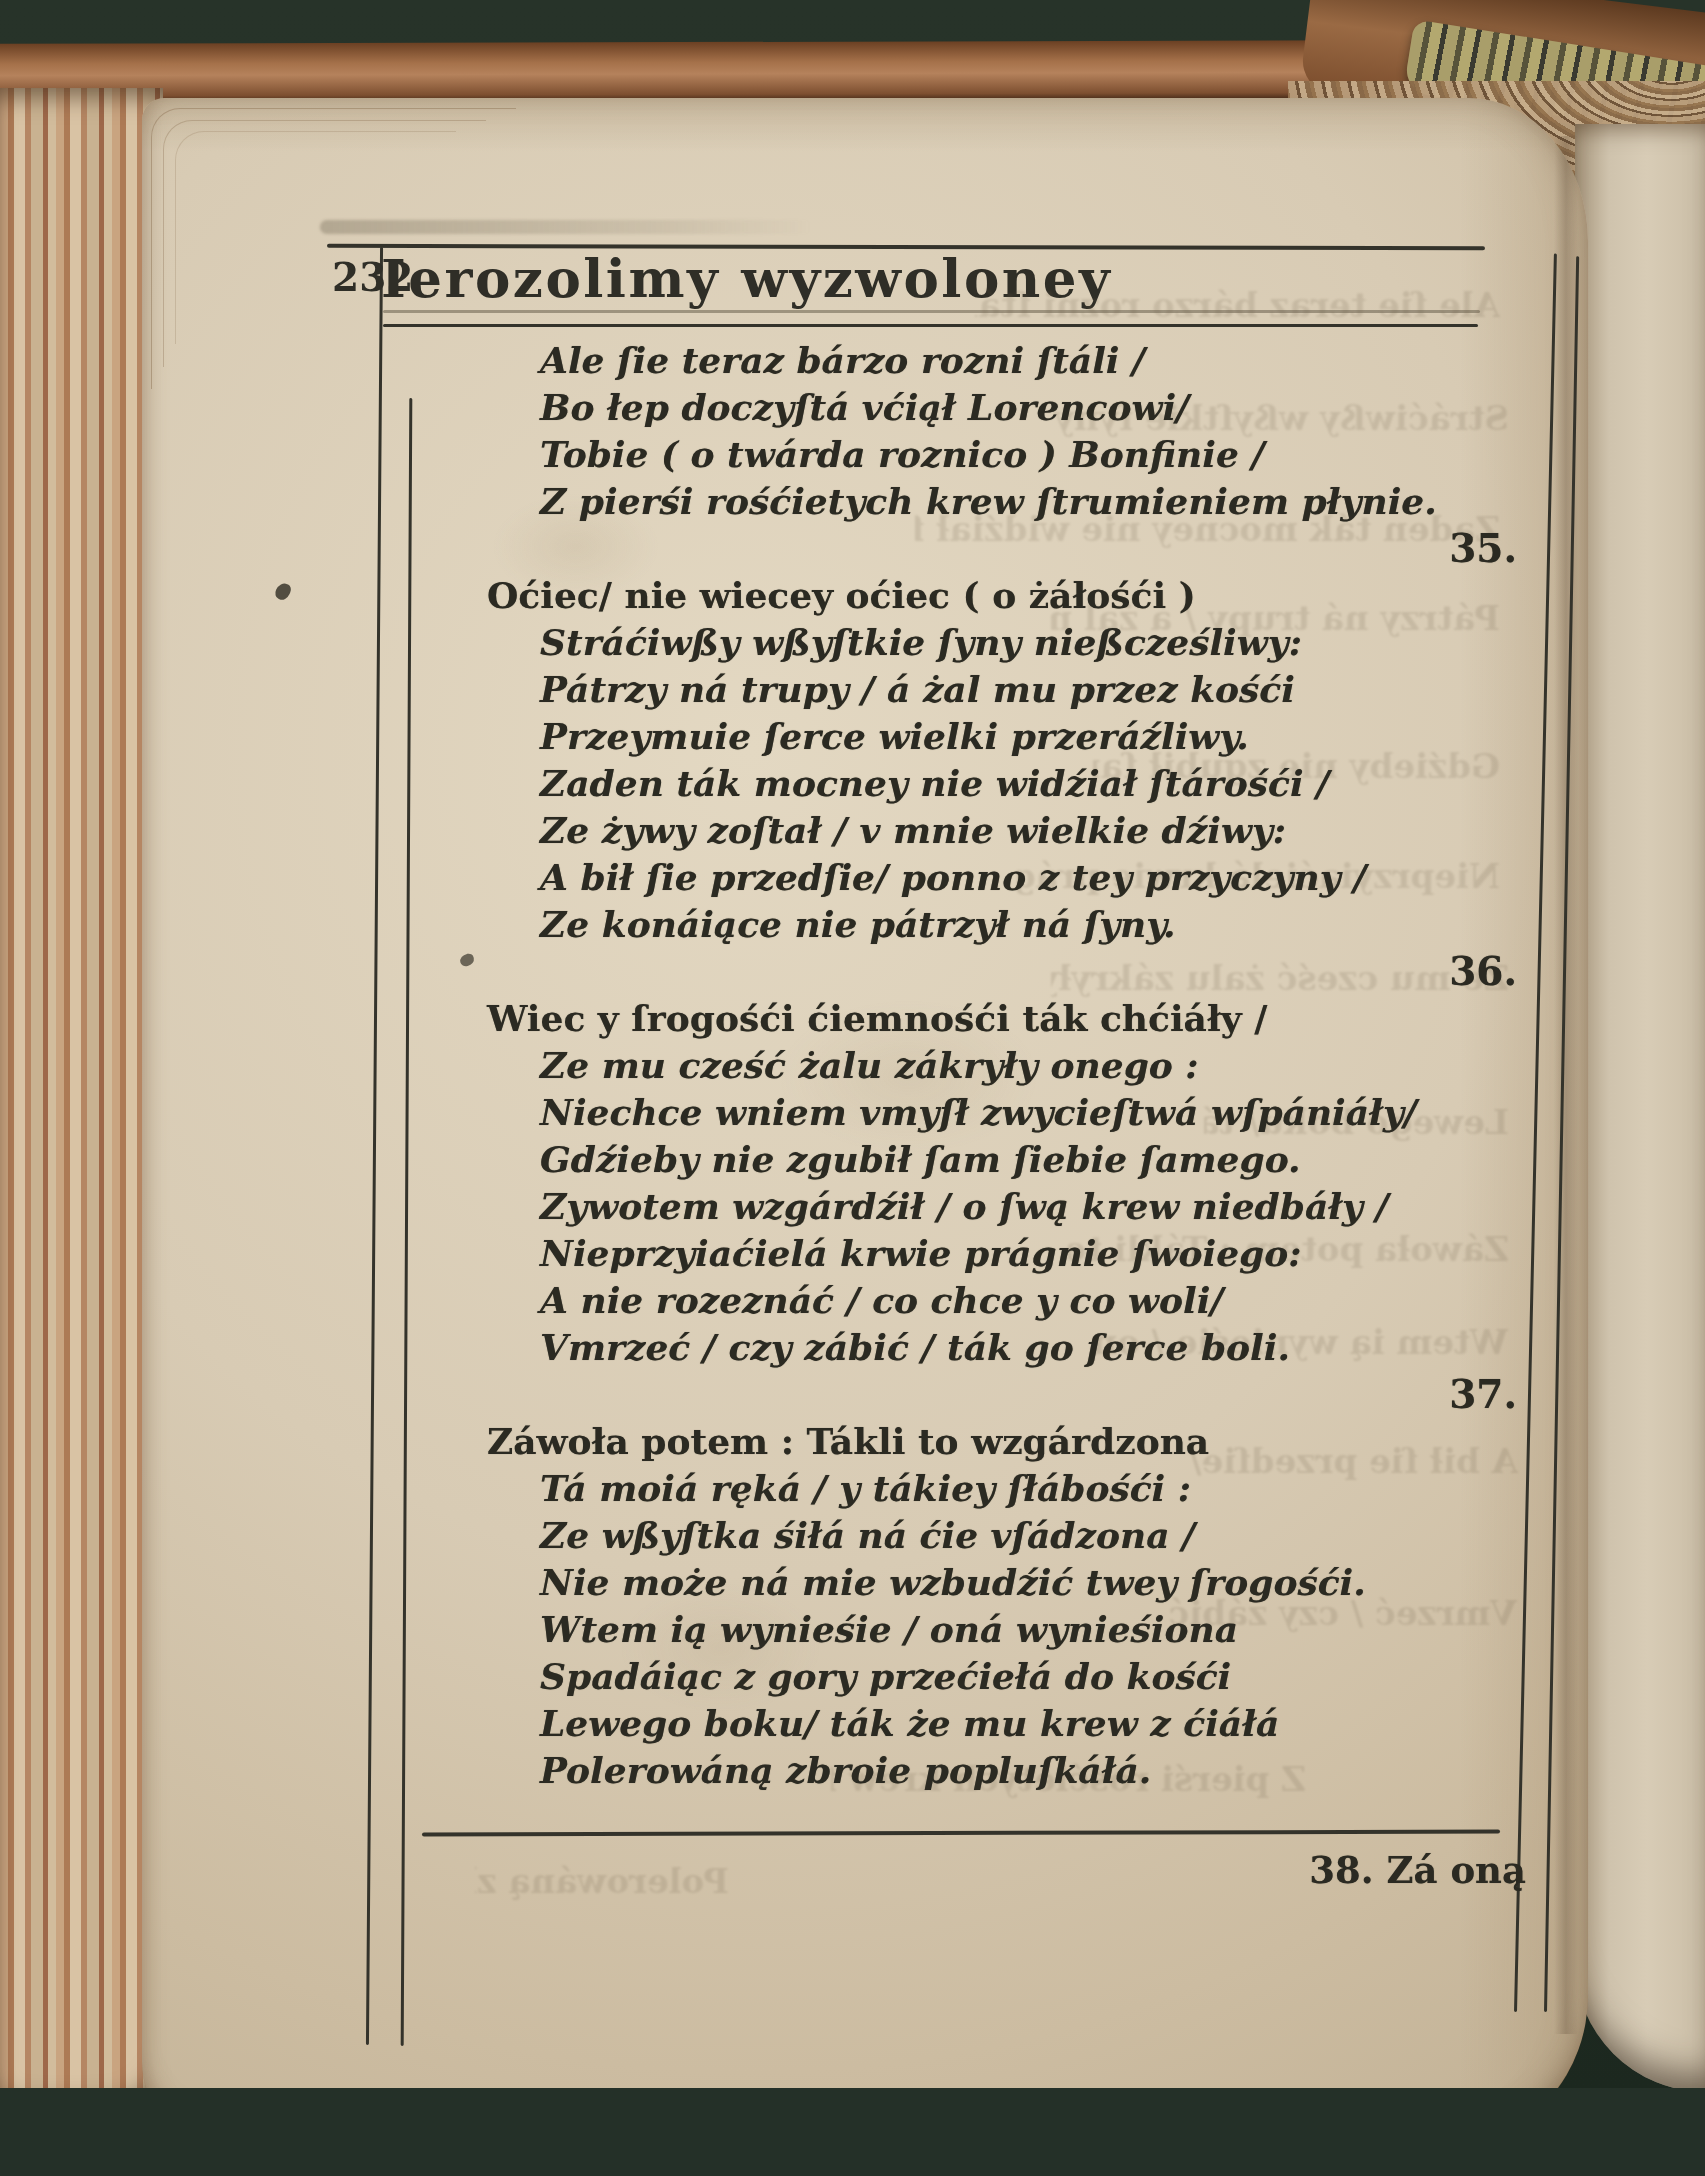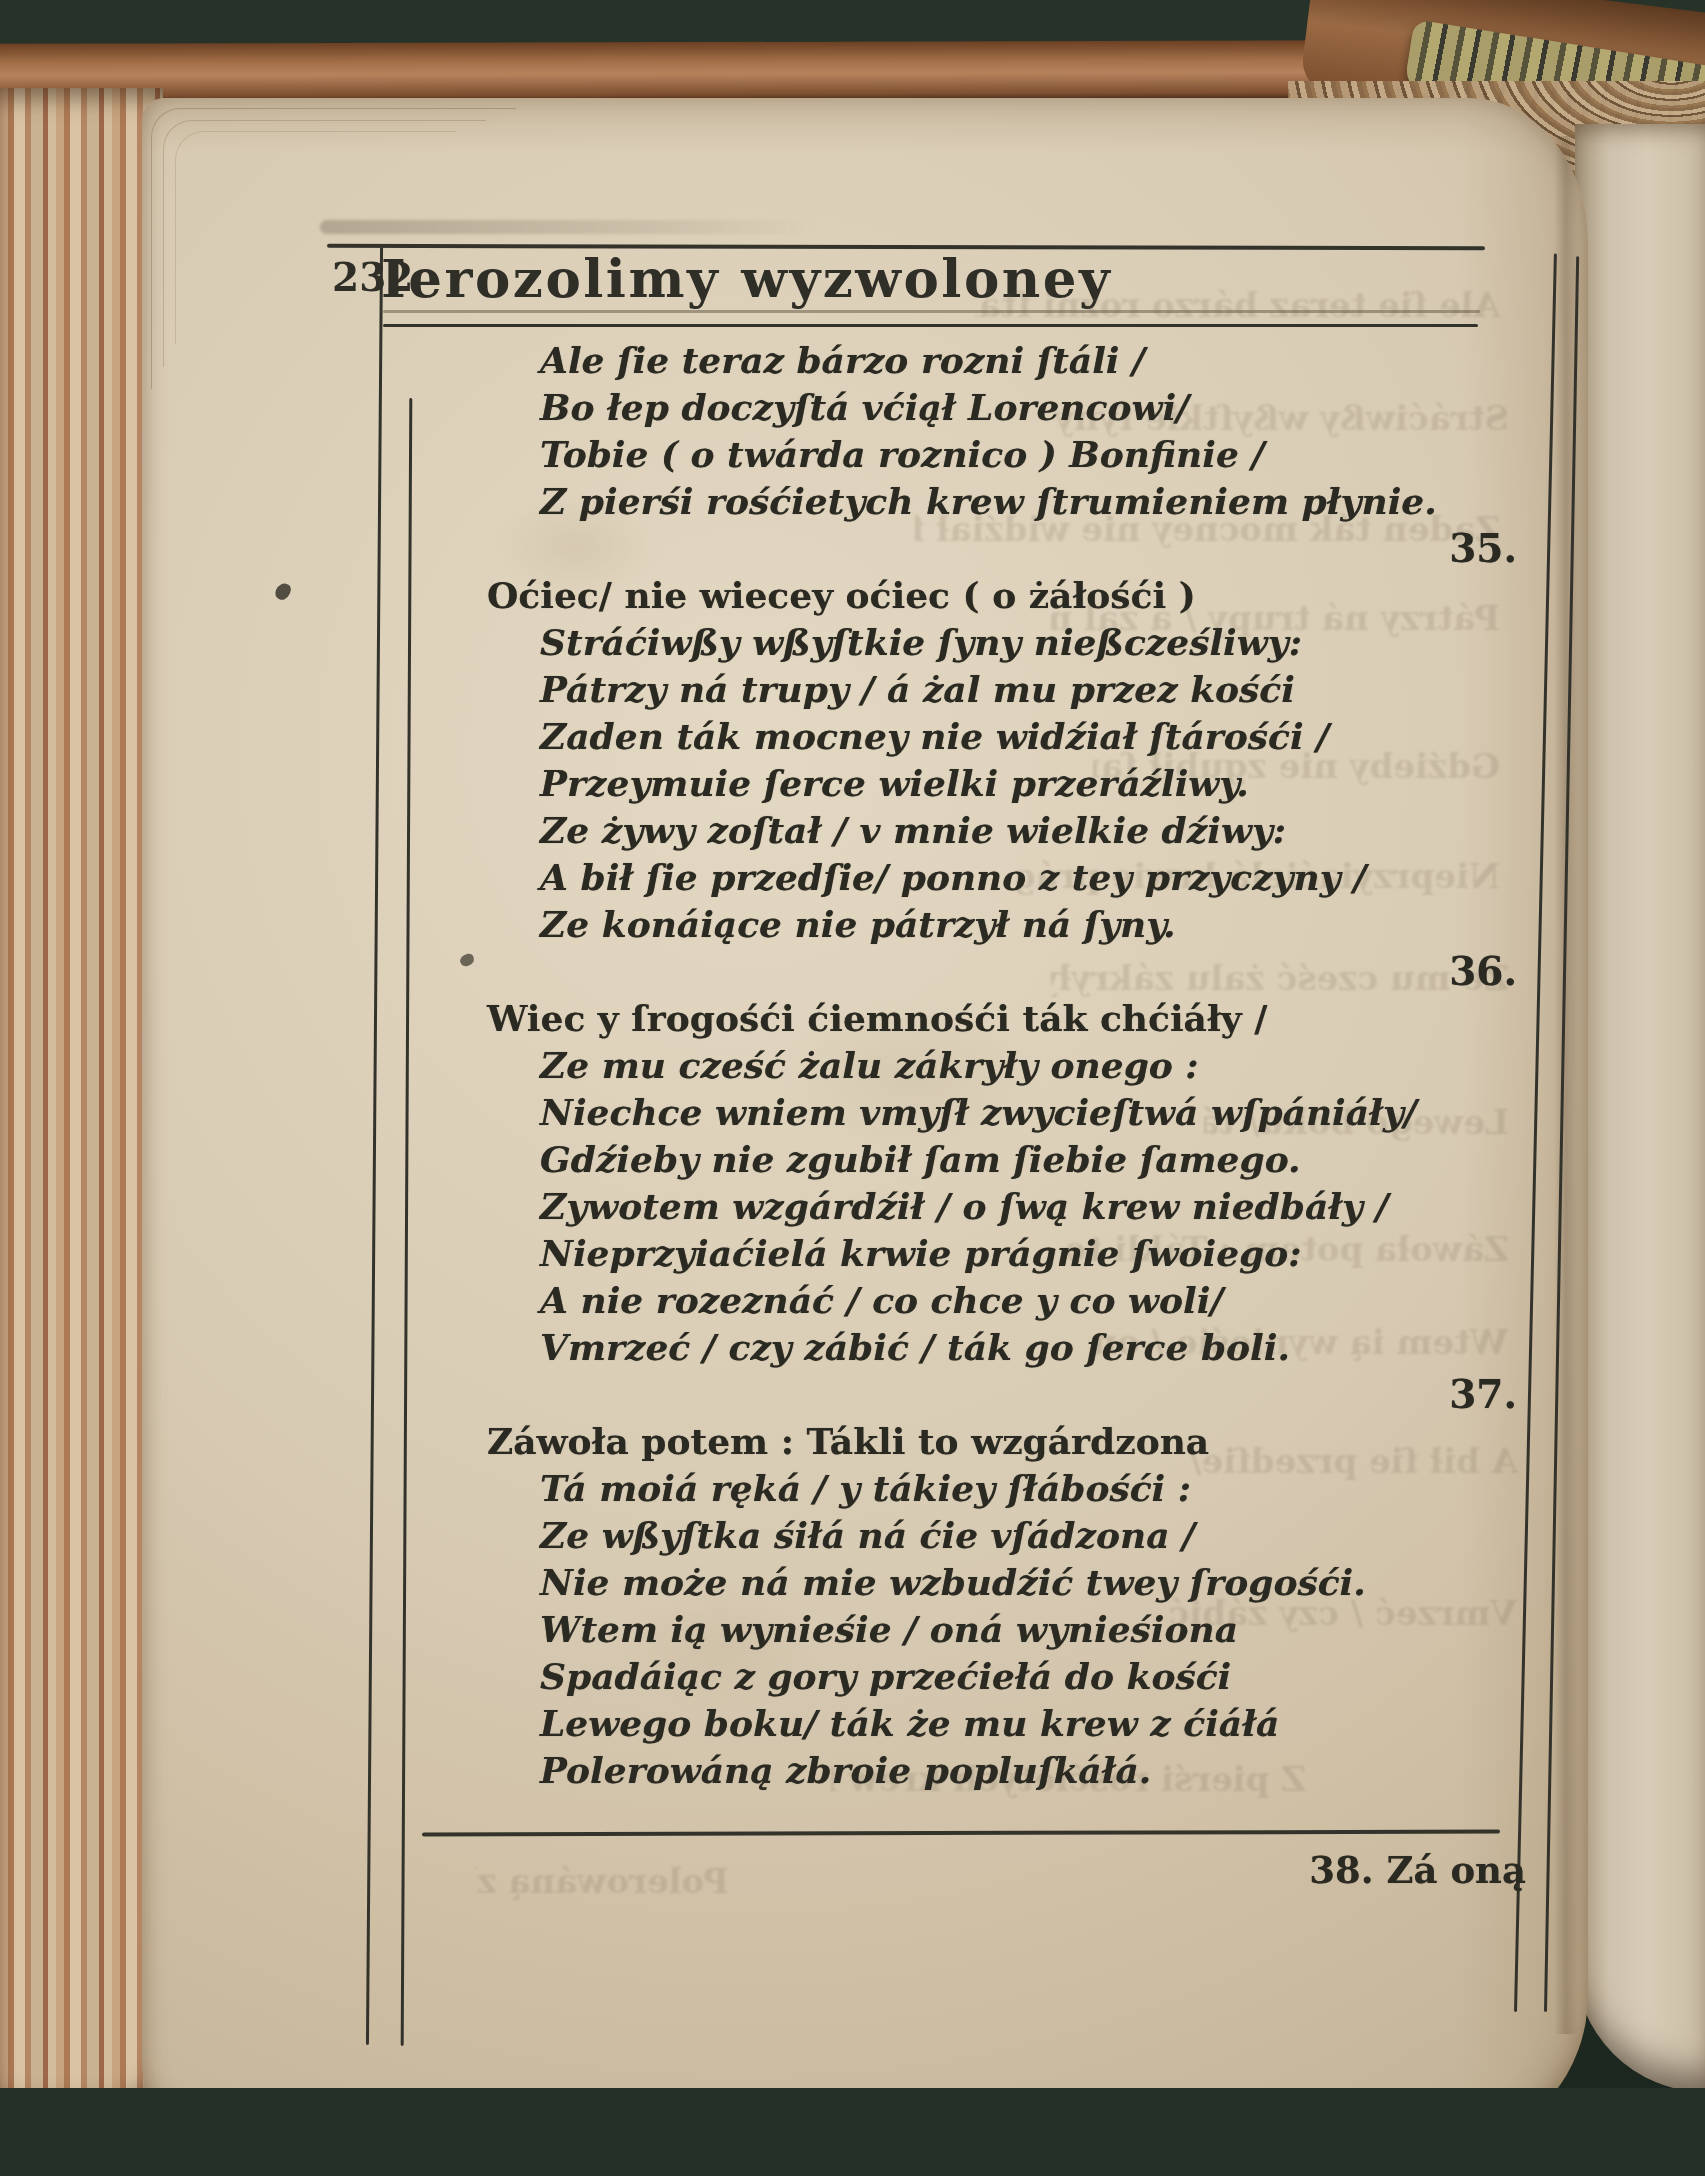--- a/index.html
+++ b/index.html
@@ -138,22 +138,22 @@
   <div class="textblock">
     <div class="ln ind">Ale ſie teraz bárzo rozni ſtáli /</div>
     <div class="ln ind">Bo łep doczyſtá vćiął Lorencowi/</div>
     <div class="ln ind">Tobie ( o twárda roznico ) Bonfinie /</div>
     <div class="ln ind">Z pierśi rośćietych krew ſtrumieniem płynie.</div>
 
     <div class="num">35.</div>
     <div class="ln">Oćiec/ nie wiecey oćiec ( o żáłośći )</div>
     <div class="ln ind">Stráćiwßy wßyſtkie ſyny nießcześliwy:</div>
     <div class="ln ind">Pátrzy ná trupy / á żal mu przez kośći</div>
+    <div class="ln ind">Przeymuie ſerce wielki przeráźliwy.</div>
     <div class="ln ind">Zaden ták mocney nie widźiał ſtárośći /</div>
-    <div class="ln ind">Przeymuie ſerce wielki przeráźliwy.</div>
     <div class="ln ind">Ze żywy zoſtał / v mnie wielkie dźiwy:</div>
     <div class="ln ind">A bił ſie przedſie/ ponno z tey przyczyny /</div>
     <div class="ln ind">Ze konáiące nie pátrzył ná ſyny.</div>
 
     <div class="num">36.</div>
     <div class="ln">Wiec y ſrogośći ćiemnośći ták chćiáły /</div>
     <div class="ln ind">Ze mu cześć żalu zákryły onego :</div>
     <div class="ln ind">Niechce wniem vmyſł zwycieſtwá wſpániáły/</div>
     <div class="ln ind">Gdźieby nie zgubił ſam ſiebie ſamego.</div>
     <div class="ln ind">Zywotem wzgárdźił / o ſwą krew niedbáły /</div>

